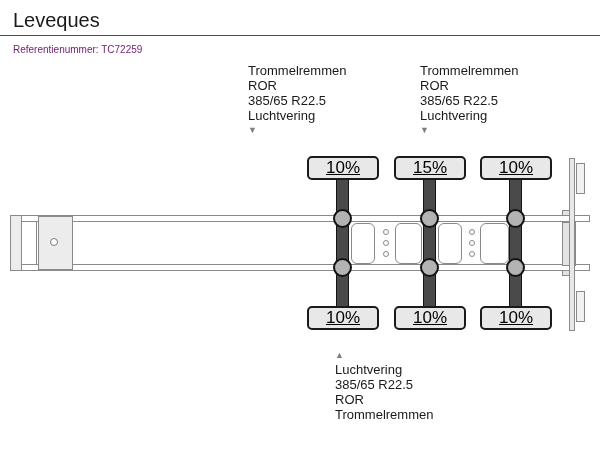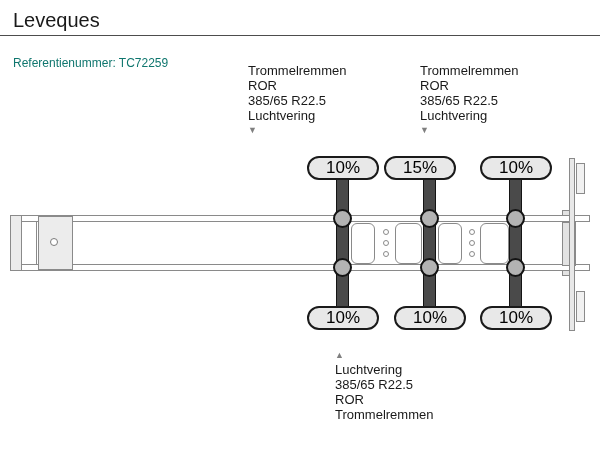--- a/index.html
+++ b/index.html
@@ -5,21 +5,21 @@
   html,body{margin:0;padding:0;background:#fff;}
   .canvas{
     position:relative;width:600px;height:450px;background:#fff;overflow:hidden;
     font-family:"Liberation Sans", sans-serif;color:#111;padding-left:48px;
   }
   .abs{position:absolute;}
 
   
   .page-title{left:13px;top:9px;font-size:20px;color:#1a1a1a;}
   .title-rule{left:0;top:35px;width:600px;height:0;border-top:1px solid #4d4d4d;}
-  .ref-line{left:13px;top:56px;font-size:12px;color:#0f766e;}
+  .ref-line{left:13px;top:44px;font-size:10px;color:#701a75;}
 
   
   .ann{width:190px;text-align:left;font-size:13px;line-height:15px;color:#1a1a1a;}
   .ann .arrow{display:block;font-size:9px;color:#7f7f7f;line-height:10px;margin-top:2px;}
   .ann .arrow.up{margin:0 0 2px 0;}
   .ann-top-1{left:248px;top:63px;}
   .ann-top-2{left:420px;top:63px;}
   .ann-bottom{left:335px;top:350px;}
 
   
@@ -36,22 +36,22 @@
   
   .panel{top:223px;height:39px;background:#fff;border:1px solid #8a8a8a;border-radius:6px;z-index:2;}
   .panel.a1{left:351px;width:22px;}
   .panel.a2{left:395px;width:25px;}
   .panel.b1{left:438px;width:22px;}
   .panel.b2{left:480px;width:27px;}
   .dot{width:4px;height:4px;border:1px solid #8a8a8a;border-radius:50%;background:#fff;z-index:2;}
 
   
   .axle-shaft{top:172px;width:11px;height:137px;background:#4a4a4a;border:1.5px solid #141414;z-index:3;}
-  .wheel{width:68px;height:20px;background:#e8e8e8;border:2px solid #1a1a1a;border-radius:12px;
-         text-align:center;font-size:17px;line-height:20px;color:#000;z-index:5;}
+  .wheel{width:68px;height:20px;background:#e8e8e8;border:2px solid #1a1a1a;border-radius:5px;
+         text-align:center;font-size:17px;line-height:20px;color:#000;z-index:5;text-decoration:underline;}
   .wheel.top{top:156px;}
   .wheel.bot{top:306px;}
   .mount{width:15px;height:15px;background:#b3b3b3;border:2px solid #141414;border-radius:50%;z-index:4;}
 
   
   .rear-cross{left:562px;top:222px;width:12px;height:42px;background:#e3e3e3;border:1px solid #8a8a8a;z-index:2;}
   .rear-tab{left:562px;width:8px;height:4px;background:#e3e3e3;border:1px solid #8a8a8a;z-index:2;}
   .rear-tab.t{top:210px;}
   .rear-tab.b{top:270px;}
   .bumper{left:569px;top:158px;width:4px;height:171px;background:#e8e8e8;border:1px solid #8a8a8a;z-index:3;}
@@ -114,21 +114,21 @@
 
   <div class="abs axle-shaft" style="left:336px;"></div>
   <div class="abs mount" style="left:333px;top:209px;"></div>
   <div class="abs mount" style="left:333px;top:258px;"></div>
   <div class="abs wheel top" style="left:307px;">10%</div>
   <div class="abs wheel bot" style="left:307px;">10%</div>
 
   <div class="abs axle-shaft" style="left:423px;"></div>
   <div class="abs mount" style="left:420px;top:209px;"></div>
   <div class="abs mount" style="left:420px;top:258px;"></div>
-  <div class="abs wheel top" style="left:384px;">15%</div>
+  <div class="abs wheel top" style="left:394px;">15%</div>
   <div class="abs wheel bot" style="left:394px;">10%</div>
 
   <div class="abs axle-shaft" style="left:509px;"></div>
   <div class="abs mount" style="left:506px;top:209px;"></div>
   <div class="abs mount" style="left:506px;top:258px;"></div>
   <div class="abs wheel top" style="left:480px;">10%</div>
   <div class="abs wheel bot" style="left:480px;">10%</div>
 
   <div class="abs rear-cross"></div>
   <div class="abs rear-tab t"></div>

